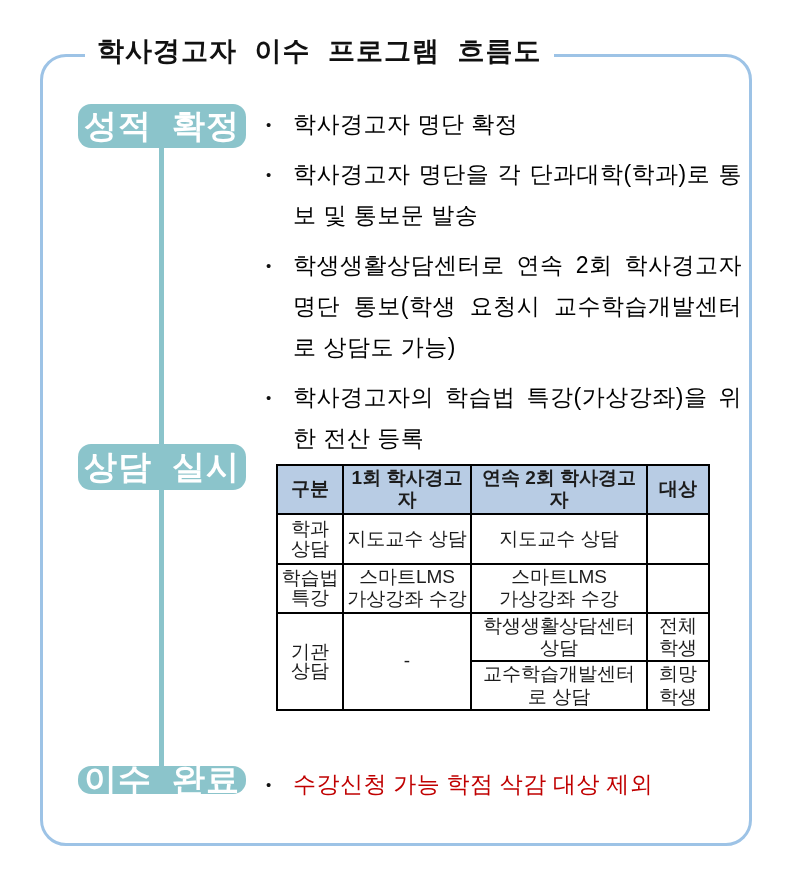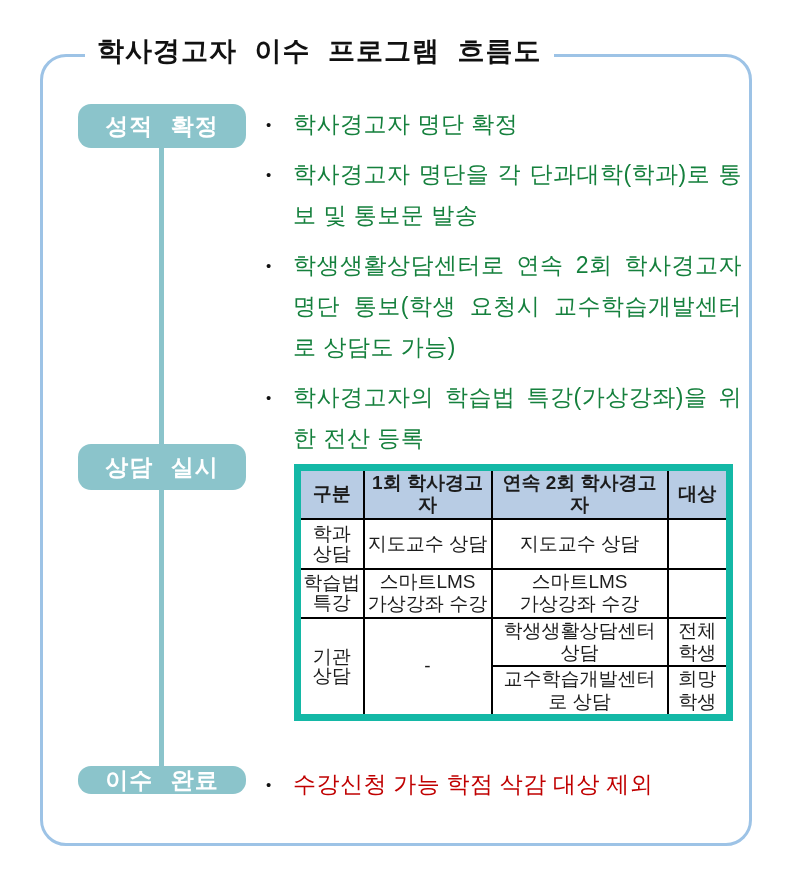--- a/index.html
+++ b/index.html
@@ -47,21 +47,21 @@
   .step {
     position: absolute;
     left: 78px;
     width: 168px;
     display: flex;
     align-items: center;
     justify-content: center;
     background: #8BC4CB;
     color: #ffffff;
     font-weight: bold;
-    font-size: 23px;
+    font-size: 33px;
     letter-spacing: 1px;
     word-spacing: 10px;
     border-radius: 13px;
     z-index: 2;
     white-space: nowrap;
   }
   .step1 { top: 104px; height: 44px; }
   .step2 { top: 160px; height: 44px; }
   .step3 { top: 444px; height: 46px; }
   .step4 { top: 766px; height: 28px; }
@@ -78,34 +78,33 @@
     flex: none;
     width: 27px;
     font-size: 15px;
     line-height: 41px;
     color: #111111;
   }
   .btext {
     flex: 1;
     font-size: 23px;
     line-height: 41px;
-    color: #15803d;
+    color: #000000;
     text-align: justify;
     letter-spacing: 0.5px;
   }
   .red-bullet { position: absolute; left: 266px; top: 764px; width: 476px; z-index: 2; }
   .red-bullet .btext { color: #C00000; text-align: left; font-family: Liberation Serif, serif; }
 
   
   .tbl-wrap { position: absolute; left: 276px; top: 464px; z-index: 2; }
   table.tbl {
     border-collapse: collapse;
     table-layout: fixed;
-    border: 7px solid #14b8a6;
-    margin-left: 18px;
+    border: 1px solid #14b8a6;
   }
   .tbl col.c1 { width: 66px; }
   .tbl col.c2 { width: 128px; }
   .tbl col.c3 { width: 176px; }
   .tbl col.c4 { width: 62px; }
   .tbl th, .tbl td {
     border: 2px solid #000000;
     text-align: center;
     vertical-align: middle;
     padding: 1px 2px;

